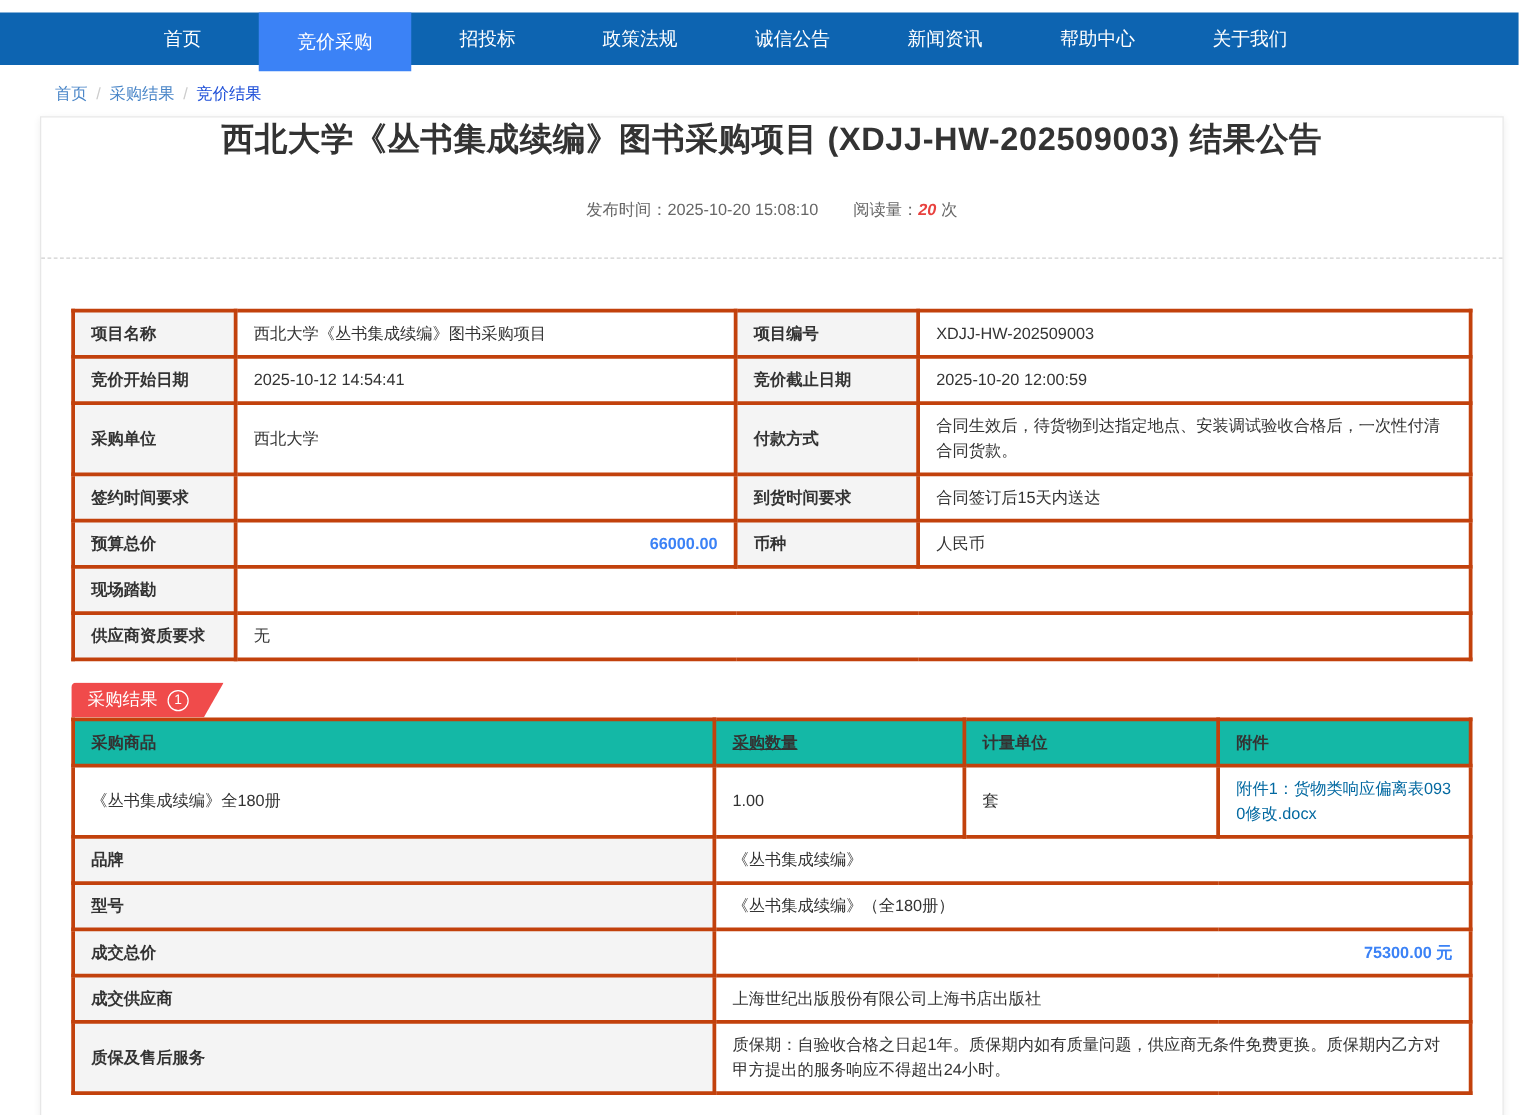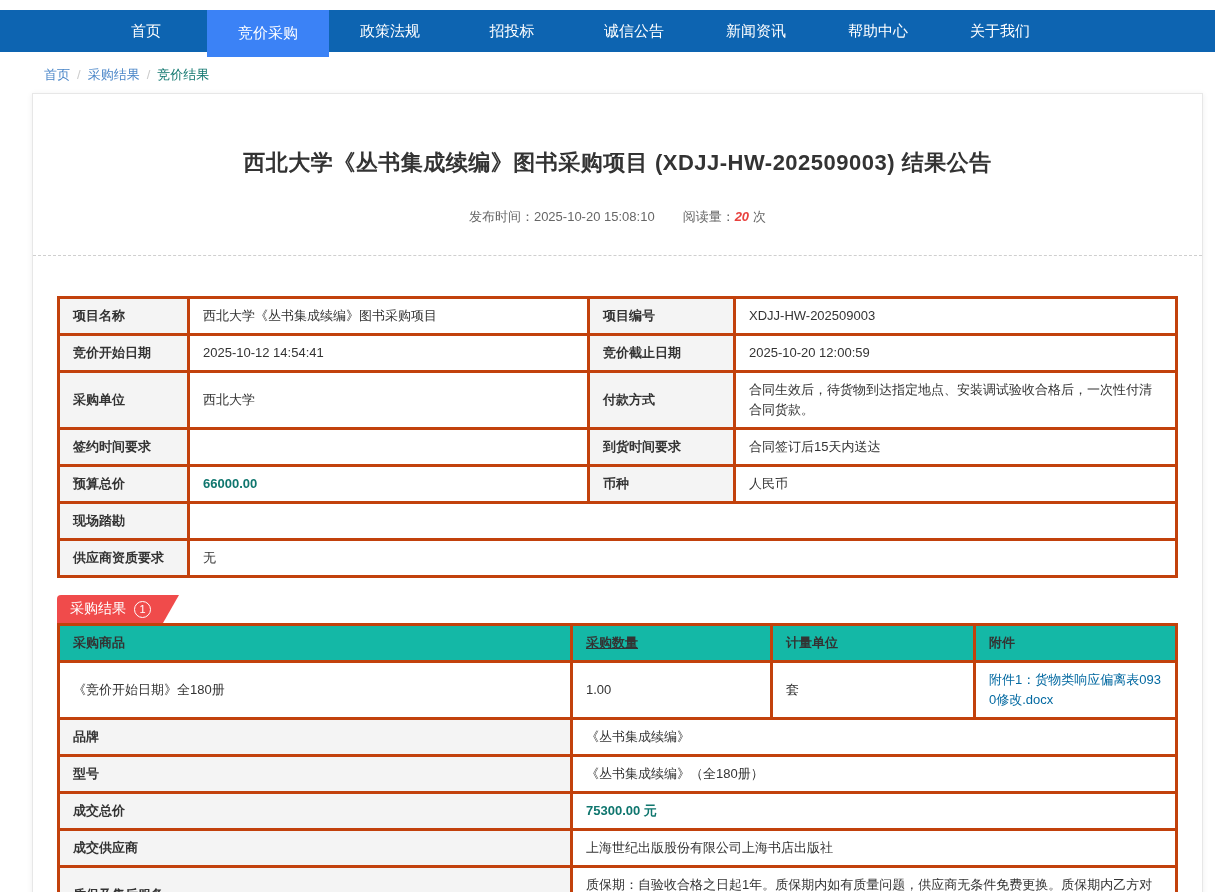--- a/index.html
+++ b/index.html
@@ -22,31 +22,31 @@
     color: #fff; font-size: 15px; cursor: pointer; white-space: nowrap;
   }
   .nav-item.active { background: #3b82f6; height: 47px; }
   
   .breadcrumb {
     padding: 14px 0 9px 44px;
     font-size: 13px; color: #9a9a9a; background: #fff;
   }
   .breadcrumb a { color: #4a86c8; text-decoration: none; cursor: pointer; }
   .breadcrumb .sep { color: #cccccc; margin: 0 7px; }
-  .breadcrumb .current { color: #0f766e; }
+  .breadcrumb .current { color: #1d4ed8; }
   
   .card {
     margin-left: 32px; width: 1171px; min-height: 812px;
     background: #fff; border: 1px solid #e7e7e7;
     box-shadow: 0 1px 6px rgba(0,0,0,0.07);
     padding: 0 24px 30px 24px;
   }
   .article-title {
-    margin-top: 54px; text-align: center;
-    font-size: 22px; font-weight: 700; color: #333;
+    text-align: center;
+    font-size: 26px; font-weight: 700; color: #333;
     letter-spacing: 0.5px;
   }
   .article-meta {
     margin-top: 30px; text-align: center;
     font-size: 13px; color: #666;
   }
   .article-meta .views-group { margin-left: 28px; }
   .article-meta .views-num {
     color: #e8413e; font-style: italic; font-weight: 700; margin-right: 4px;
   }
@@ -55,21 +55,21 @@
     border-bottom: 1px dashed #cfcfcf;
   }
   
   table { border-collapse: collapse; width: 100%; font-size: 13px; table-layout: fixed; }
   td, th { border: 3px solid #c2410c; padding: 7px 13px; line-height: 20px; vertical-align: middle; text-align: left; word-break: break-all; }
   .info-table { margin-top: 40px; }
   td.lbl { background: #f4f4f4; font-weight: 700; color: #333; }
   .col-l1 { width: 130px; }
   .col-v1 { width: 400px; }
   .col-l2 { width: 146px; }
-  td.price { color: #0f766e; font-weight: 700; }
+  td.price { color: #3b82f6; font-weight: 700; text-align: right; }
   
   .result-badge {
     margin-top: 17px;
     display: inline-flex; align-items: center;
     height: 28px; padding: 0 28px 0 13px;
     background: #f04b4b; color: #fff; font-size: 14px;
     border-top-left-radius: 4px;
     clip-path: polygon(0 0, 100% 0, calc(100% - 16px) 100%, 0 100%);
   }
   .badge-circle {
@@ -86,22 +86,22 @@
   .attach-link { color: #0369a1; text-decoration: none; cursor: pointer; display: inline-block; }
 </style>
 </head>
 <body>
 
 <div class="top-spacer"></div>
 
 <div class="navbar">
   <div class="nav-item">首页</div>
   <div class="nav-item active">竞价采购</div>
+  <div class="nav-item">招投标</div>
   <div class="nav-item">政策法规</div>
-  <div class="nav-item">招投标</div>
   <div class="nav-item">诚信公告</div>
   <div class="nav-item">新闻资讯</div>
   <div class="nav-item">帮助中心</div>
   <div class="nav-item">关于我们</div>
 </div>
 
 <div class="breadcrumb">
   <a>首页</a><span class="sep">/</span><a>采购结果</a><span class="sep">/</span><span class="current">竞价结果</span>
 </div>
 
@@ -167,21 +167,21 @@
 
   <table class="result-table">
     <tbody>
         <tr>
       <th class="rcol-1">采购商品</th>
       <th class="rcol-2">采购数量</th>
       <th class="rcol-3">计量单位</th>
       <th>附件</th>
     </tr>
     <tr>
-      <td>《竞价开始日期》全180册</td>
+      <td>《丛书集成续编》全180册</td>
       <td>1.00</td>
       <td>套</td>
       <td><a class="attach-link">附件1：货物类响应偏离表0930修改.docx</a></td>
     </tr>
     <tr>
       <td class="lbl col-l1">品牌</td>
       <td colspan="3">《丛书集成续编》</td>
     </tr>
     <tr>
       <td class="lbl">型号</td>

